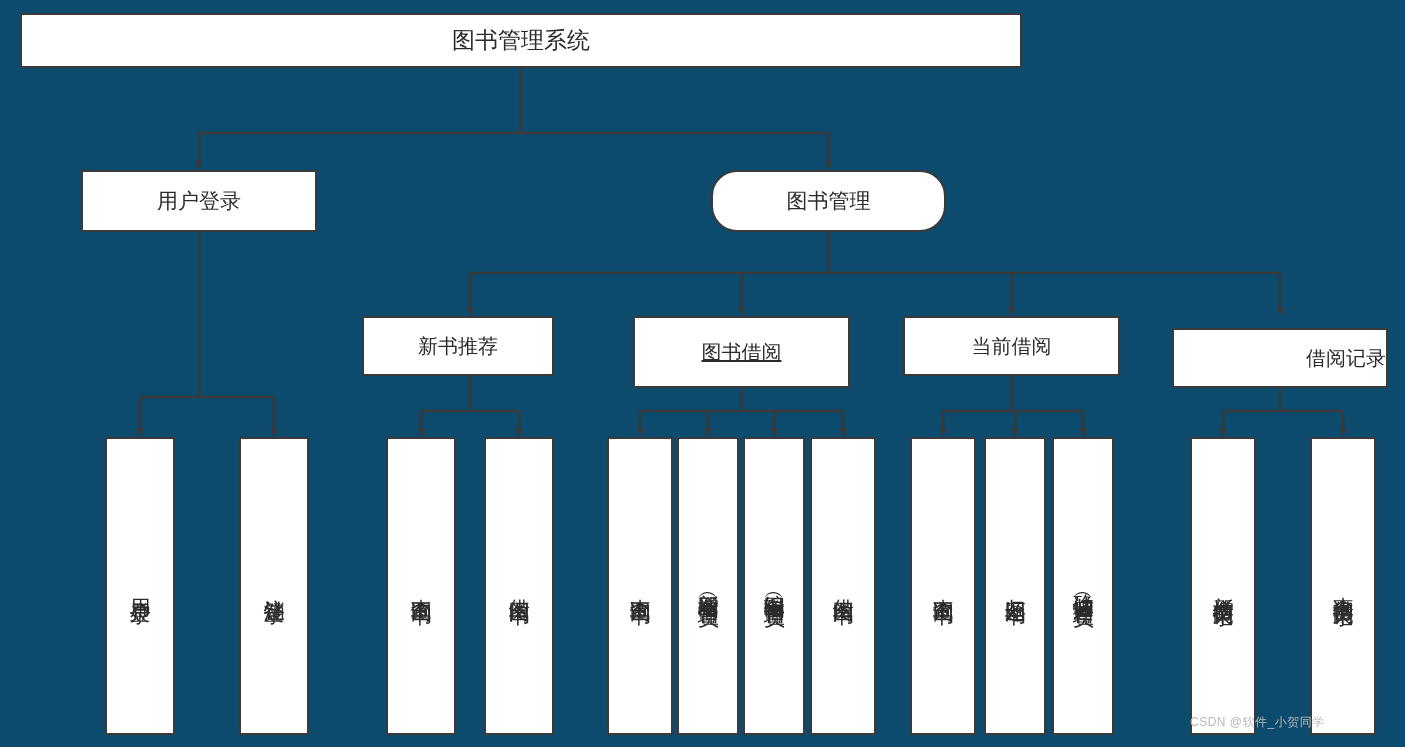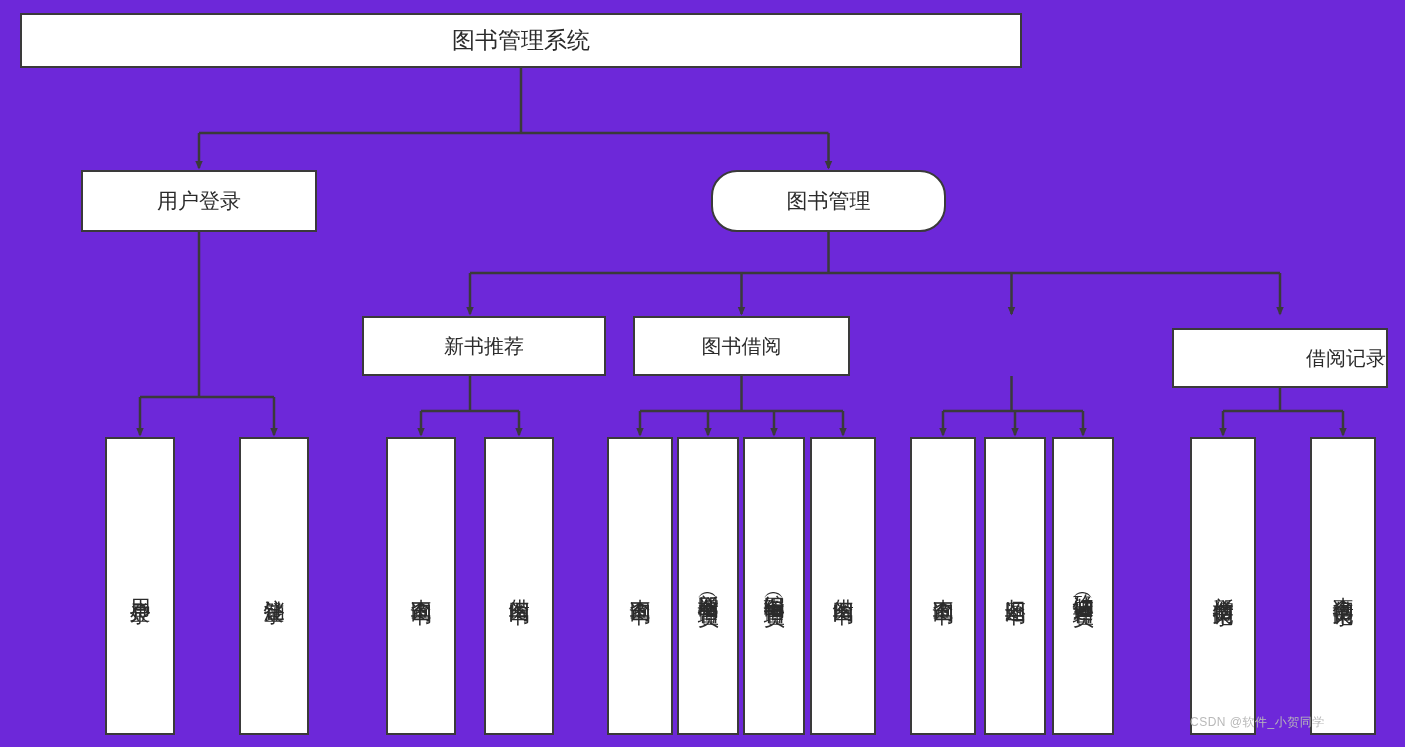--- a/index.html
+++ b/index.html
@@ -1,18 +1,18 @@
 <!DOCTYPE html>
 <html><head>
 <meta charset="utf-8">
 <style>
   html,body{margin:0;padding:0;background:#ffffff;}
   body{width:1405px;height:747px;overflow:hidden;
        font-family:"Liberation Sans","DejaVu Sans",sans-serif;}
-  #diagram-root{position:relative;width:1405px;height:747px;background:#6d28d9;}
+  #diagram-root{position:relative;width:1405px;height:747px;background:#0c4a6e;}
   svg#edges{position:absolute;left:0;top:0;width:1405px;height:747px;}
 
   .node{position:absolute;box-sizing:border-box;
         border:2.5px solid #3a3a3a;background:#ffffff;
         display:flex;align-items:center;justify-content:center;
         color:#2b2b2b;}
   .node.level0{font-size:23px;}
   .node.level1{font-size:21px;}
   .node.level2{font-size:20px;}
 
@@ -81,25 +81,28 @@
     <span>图书管理系统</span>
   </div>
 
   <div class="node level1" style="left: 81px; top: 170px; width: 236px; height: 62px;">
     <span>用户登录</span>
   </div>
   <div class="node level1" style="left: 711px; top: 170px; width: 235px; height: 62px; border-radius: 26px;">
     <span>图书管理</span>
   </div>
 
-  <div class="node level2" style="left: 362px; top: 316px; width: 244px; height: 60px;">
+  <div class="node level2" style="left: 362px; top: 316px; width: 192px; height: 60px;">
     <span>新书推荐</span>
   </div>
-  <div class="node level2" style="left: 633px; top: 316px; width: 217px; height: 60px;">
+  <div class="node level2" style="left: 633px; top: 316px; width: 217px; height: 72px; text-decoration: underline;">
     <span>图书借阅</span>
+  </div>
+  <div class="node level2" style="left: 903px; top: 316px; width: 217px; height: 60px;">
+    <span>当前借阅</span>
   </div>
   <div class="node level2" style="left: 1172px; top: 328px; width: 216px; height: 60px; justify-content: flex-end;">
     <span>借阅记录</span>
   </div>
 
   <div class="node leaf" style="left: 105px; top: 437px; width: 70px; height: 298px;">
     <span class="vtext">用户登录</span>
   </div>
   <div class="node leaf" style="left: 239px; top: 437px; width: 70px; height: 298px;">
     <span class="vtext">注销登录</span>

